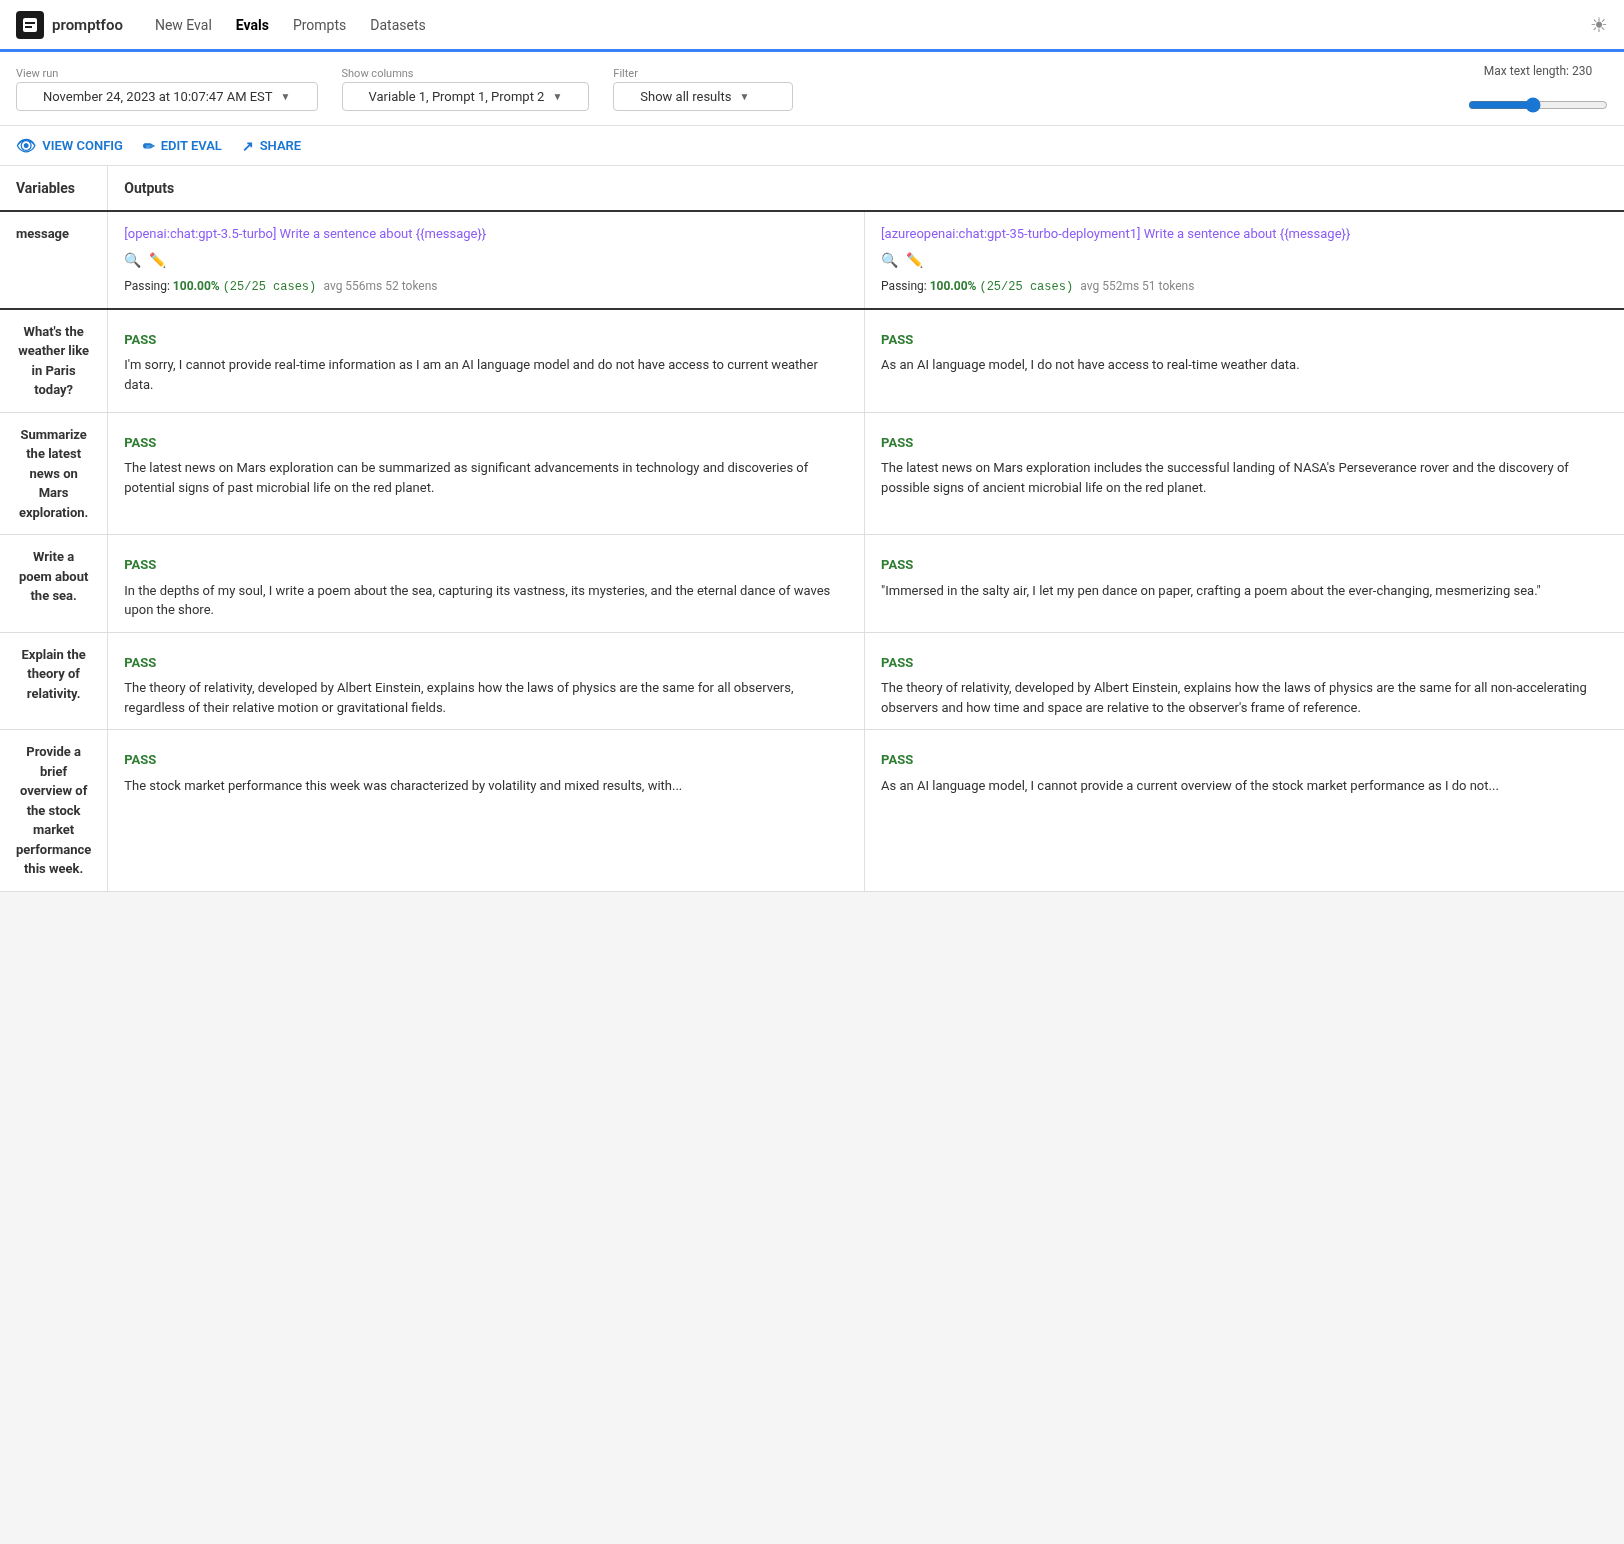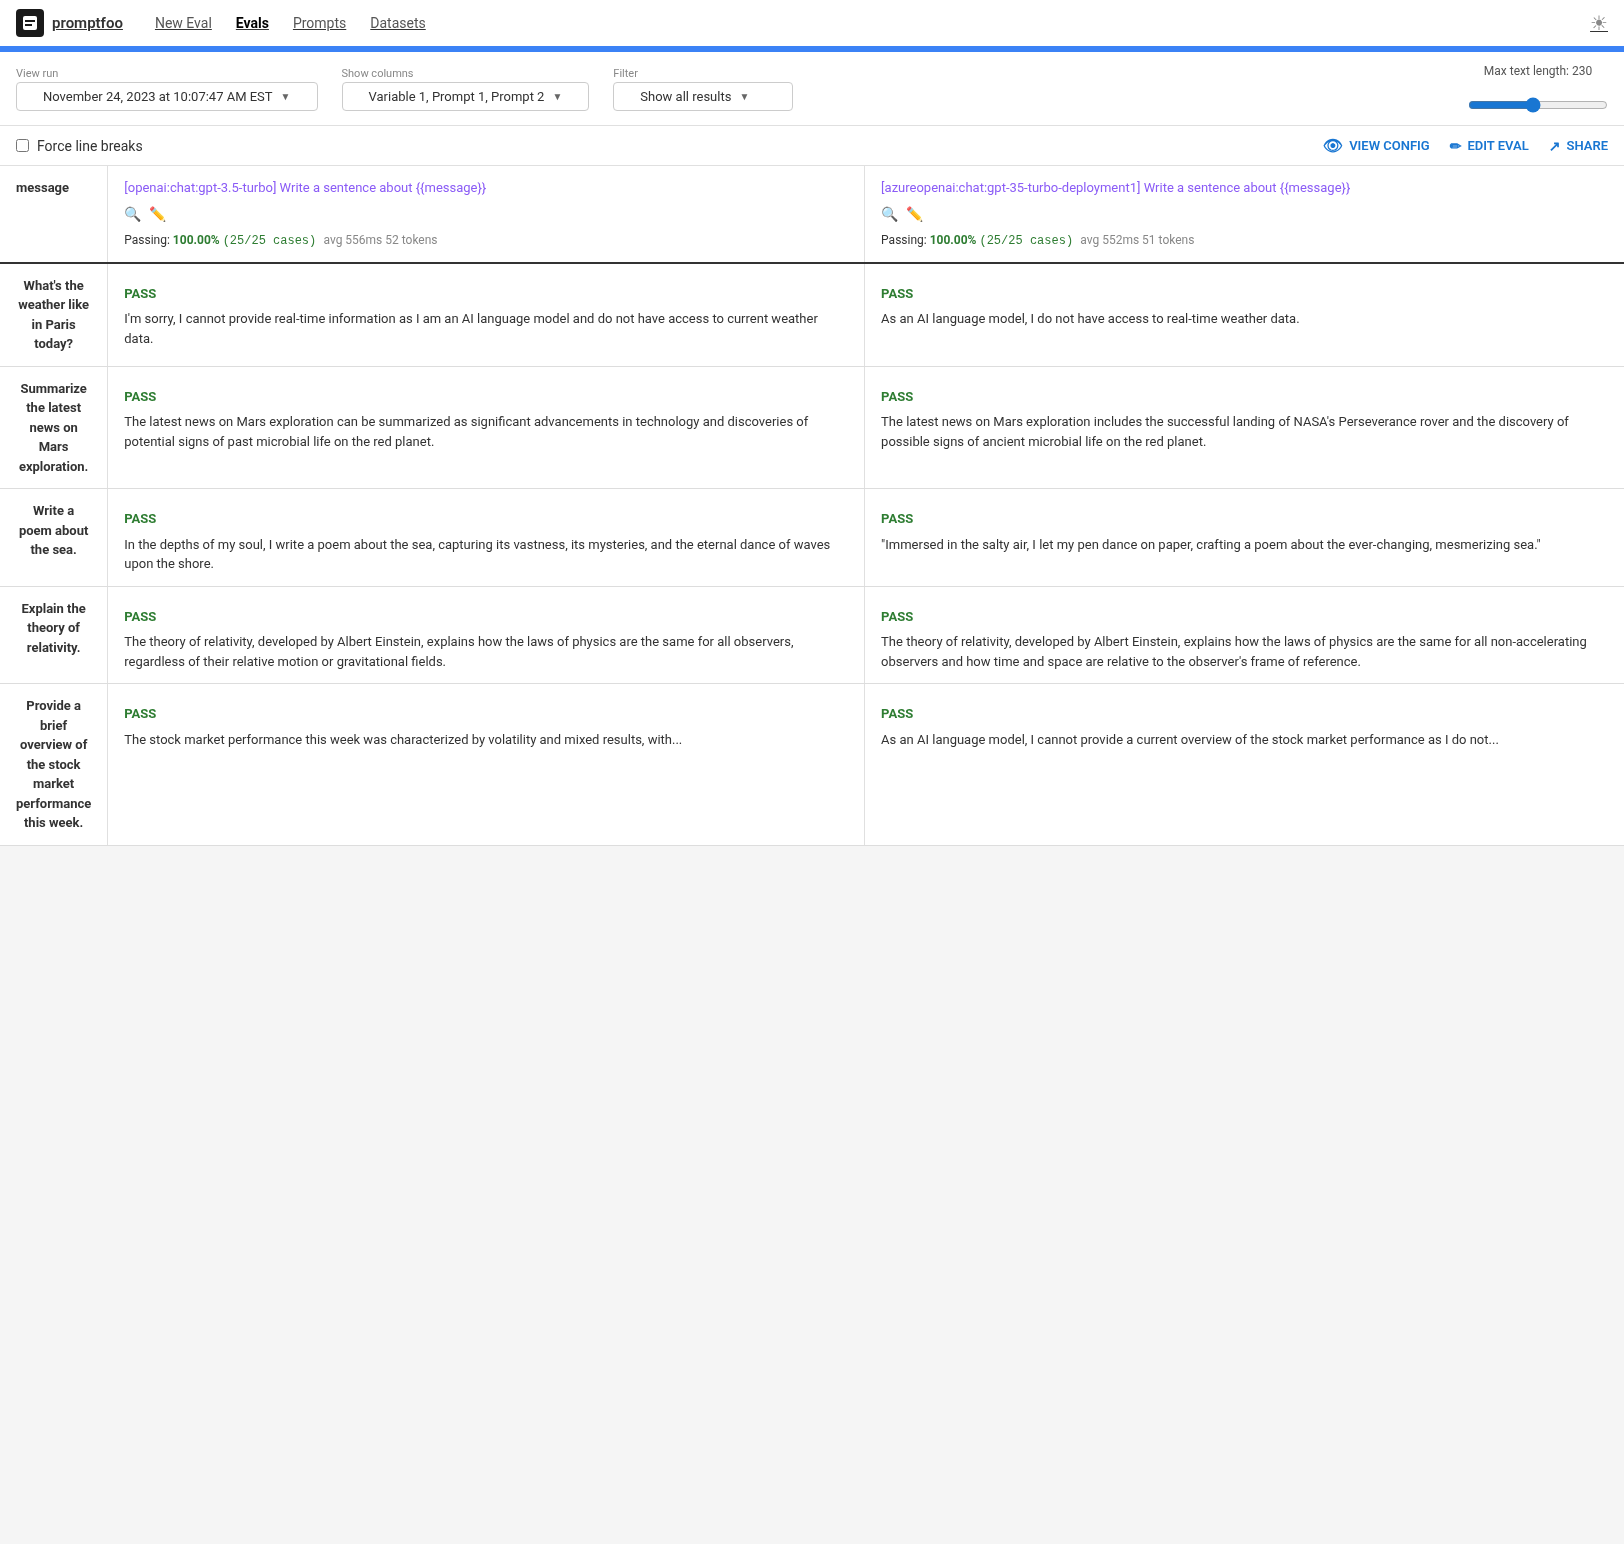--- a/index.html
+++ b/index.html
@@ -1,21 +1,21 @@
 <!DOCTYPE html>
 <html><head>
   <meta charset="utf-8">
   <style>
     * { box-sizing: border-box; margin: 0; padding: 0; }
     body { font-family: -apple-system, BlinkMacSystemFont, 'Segoe UI', Roboto, sans-serif; background: #f5f5f5; color: #333; font-size: 14px; }
 
     
     .navbar {
       display: flex; align-items: center; background: #fff;
-      border-bottom: 6px solid #3b82f6; padding: 0 16px; height: 52px; text-decoration: underline;
+      border-bottom: 3px solid #3b82f6; padding: 0 16px; height: 52px;
     }
     .navbar-logo { display: flex; align-items: center; gap: 8px; margin-right: 32px; }
     .navbar-logo-icon { width: 28px; height: 28px; background: #1a1a1a; border-radius: 4px; display: flex; align-items: center; justify-content: center; }
     .navbar-logo-icon svg { width: 16px; height: 16px; fill: #fff; }
     .navbar-logo-text { font-weight: 600; font-size: 15px; color: #333; }
     .navbar-links { display: flex; gap: 24px; flex: 1; }
     .navbar-link { font-size: 14px; color: #555; text-decoration: none; padding: 4px 0; cursor: pointer; }
     .navbar-link.active { font-weight: 700; color: #000; }
     .navbar-right { margin-left: auto; }
     .sun-icon { font-size: 20px; color: #888; cursor: pointer; }
@@ -141,44 +141,44 @@
     </div>
   </div>
 
   <div class="slider-group">
     <span class="slider-label">Max text length: 230</span>
     <input type="range" min="0" max="500" value="230" style="">
   </div>
 </div>
 
 <div class="controls-row">
-  <div class="controls-left">
-    <input type="checkbox" style="">
-    <span class="checkbox-label">Force line breaks</span>
-  </div>
   <div class="controls-right">
     <a class="action-link view-config">
       <span style="font-size:16px;">👁</span>
       <span>VIEW CONFIG</span>
     </a>
     <a class="action-link edit-eval">
       <span style="font-size:14px;">✏</span>
       <span>EDIT EVAL</span>
     </a>
     <a class="action-link share">
       <span style="font-size:14px;">↗</span>
       <span>SHARE</span>
     </a>
   </div>
 </div>
 
 <div class="table-container">
   <table>
     <thead>
       <tr>
+        <th>Variables</th>
+        <th colspan="2">Outputs</th>
+      </tr>
+      <tr>
         <td class="var-cell" style="border-bottom:2px solid #333; font-weight:700;">message</td>
         <td class="output-cell outputs-header-cell" style="border-bottom:2px solid #333;">
           <div class="prompt-header">[openai:chat:gpt-3.5-turbo] Write a sentence about {{message}}</div>
           <div class="prompt-icons">
             <span class="prompt-icon">🔍</span>
             <span class="prompt-icon edit">✏️</span>
           </div>
           <div class="passing-line">
             <span>Passing: </span>
             <span class="passing-pct">100.00% </span>

